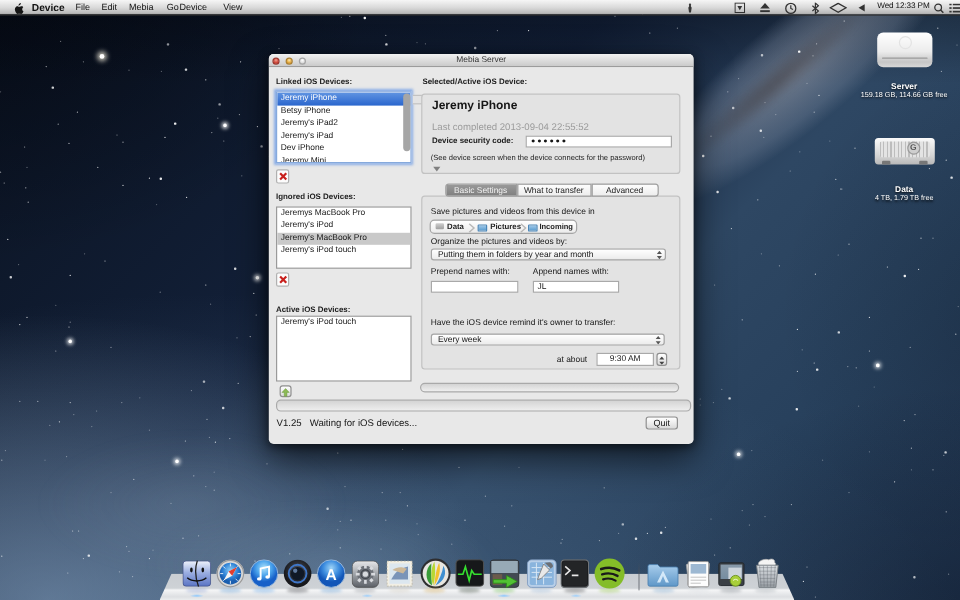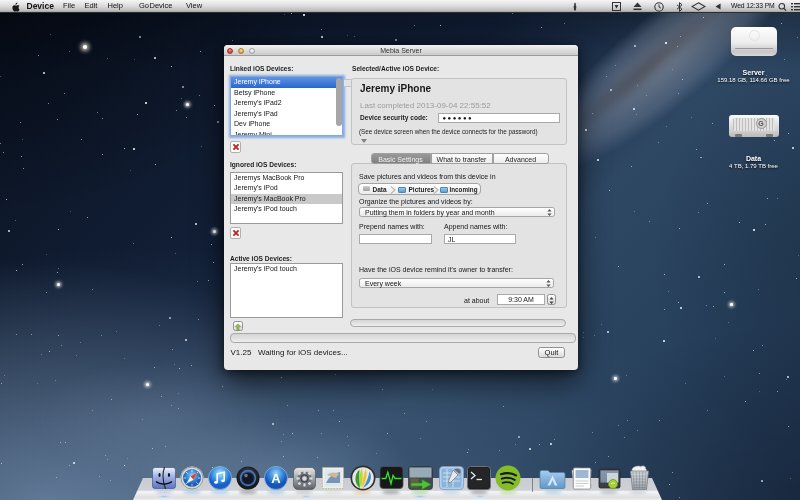--- a/index.html
+++ b/index.html
@@ -82,21 +82,21 @@
 <div class="st" style="left:614px;top:377px;width:2.5px;height:2.5px;background:#fff;box-shadow:0 0 3px 1.5px rgba(255,255,255,.6);"></div>
 <div class="st" style="left:730px;top:303px;width:2.5px;height:2.5px;background:#fff;box-shadow:0 0 3px 1.5px rgba(255,255,255,.6);"></div>
 
 <div id="menubar">
  <svg style="left:11px;top:1.5px" width="9" height="10" viewBox="0 0 16 19">
       <path fill="#151515" d="M11.6 1c.1 1.1-.3 2.1-1 2.9-.7.8-1.8 1.4-2.8 1.3-.1-1 .4-2.1 1-2.8C9.5 1.6 10.7 1.1 11.6 1zM14.9 6.8c-1.5-.9-3.4-.5-4.5-.1-.5.2-.9.3-1.2.3-.4 0-.8-.2-1.3-.3C6.9 6.3 5.5 5.9 4.2 6.7 2.3 7.8 1.6 10.5 2.5 13.2c.4 1.3 1 2.6 1.8 3.6.7.9 1.4 1.6 2.3 1.6.5 0 .9-.2 1.3-.3.4-.2.9-.3 1.5-.3.6 0 1 .2 1.4.3.4.2.8.3 1.3.3.9 0 1.6-.8 2.3-1.7.7-1 1.1-1.9 1.4-2.7-1.2-.5-2.1-1.7-2.1-3.2 0-1.3.7-2.4 1.6-3z"></path>
     </svg>
  <span class="mitem" style="left:26.5px;font-weight:bold;font-size:8.5px;">Device</span>
  <span class="mitem" style="left:63px;">File</span>
  <span class="mitem" style="left:84.5px;">Edit</span>
- <span class="mitem" style="left:107.5px;">Help</span>
+ <span class="mitem" style="left:107.5px;">Mebia</span>
  <span class="mitem" style="left:139px;">Go</span>
  <span class="mitem" style="left:149.5px;">Device</span>
  <span class="mitem" style="left:186px;">View</span>
 
  <svg style="left:571px;top:2px" width="8" height="9" viewBox="0 0 8 9">
       <path fill="#333" d="M4 0.5 L5 2 L4.6 3 L5.4 4.5 L4.8 8.5 L3.2 8.5 L2.6 4.5 L3.4 3 L3 2 Z"></path>
     </svg>
  <svg style="left:612px;top:2px" width="9" height="9" viewBox="0 0 9 9">
       <rect x="0.5" y="0.5" width="8" height="8" fill="none" stroke="#333" stroke-width="1"></rect>
       <path fill="#333" d="M2.5 3 L6.5 3 L4.5 6.5 Z"></path>

